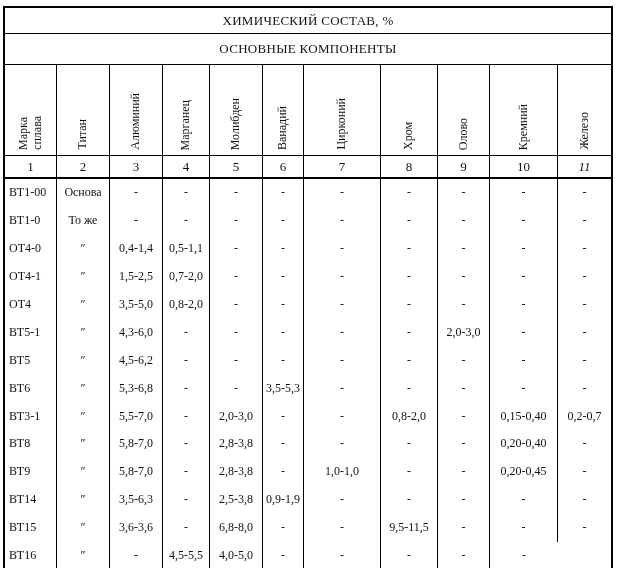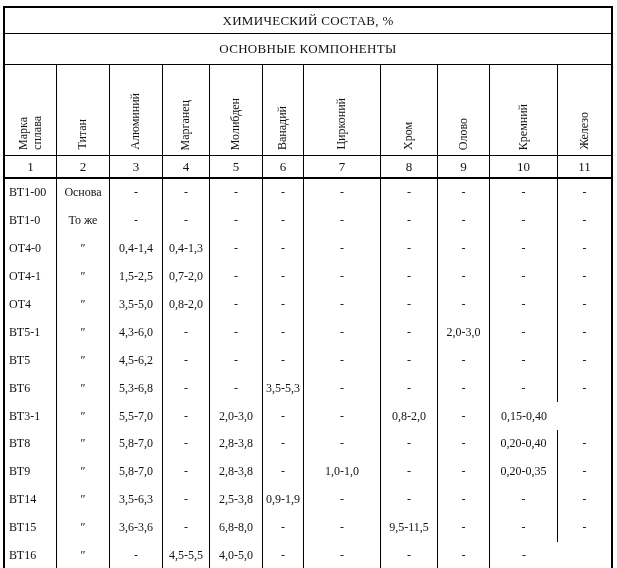--- a/index.html
+++ b/index.html
@@ -75,21 +75,21 @@
     border-bottom: 2px solid #000;
   }
   .ncell {
     box-sizing: border-box;
     border-right: 1.5px solid #000;
     display: flex;
     align-items: center;
     justify-content: center;
     font-size: 13px;
   }
-  .ncell:last-child { border-right: none; }
+  .ncell:last-child { border-right: none; font-style: italic; }
   .data-body {
     height: 391px;
   }
   .drow {
     height: 27.9px;
   }
   .dcell {
     box-sizing: border-box;
     border-right: 1.5px solid #000;
     display: flex;
@@ -184,21 +184,21 @@
         <div class="dcell">-</div>
         <div class="dcell">-</div>
         <div class="dcell">-</div>
         <div class="dcell">-</div>
         <div class="dcell">-</div>
       </div>
       <div class="cols drow">
         <div class="dcell rowlabel">ОТ4-0</div>
         <div class="dcell">″</div>
         <div class="dcell">0,4-1,4</div>
-        <div class="dcell">0,4-1,3</div>
+        <div class="dcell">0,5-1,1</div>
         <div class="dcell">-</div>
         <div class="dcell">-</div>
         <div class="dcell">-</div>
         <div class="dcell">-</div>
         <div class="dcell">-</div>
         <div class="dcell">-</div>
         <div class="dcell">-</div>
       </div>
       <div class="cols drow">
         <div class="dcell rowlabel">ОТ4-1</div>
@@ -269,20 +269,21 @@
         <div class="dcell rowlabel">ВТ3-1</div>
         <div class="dcell">″</div>
         <div class="dcell">5,5-7,0</div>
         <div class="dcell">-</div>
         <div class="dcell">2,0-3,0</div>
         <div class="dcell">-</div>
         <div class="dcell">-</div>
         <div class="dcell">0,8-2,0</div>
         <div class="dcell">-</div>
         <div class="dcell">0,15-0,40</div>
+        <div class="dcell">0,2-0,7</div>
       </div>
       <div class="cols drow">
         <div class="dcell rowlabel">ВТ8</div>
         <div class="dcell">″</div>
         <div class="dcell">5,8-7,0</div>
         <div class="dcell">-</div>
         <div class="dcell">2,8-3,8</div>
         <div class="dcell">-</div>
         <div class="dcell">-</div>
         <div class="dcell">-</div>
@@ -293,21 +294,21 @@
       <div class="cols drow">
         <div class="dcell rowlabel">ВТ9</div>
         <div class="dcell">″</div>
         <div class="dcell">5,8-7,0</div>
         <div class="dcell">-</div>
         <div class="dcell">2,8-3,8</div>
         <div class="dcell">-</div>
         <div class="dcell">1,0-1,0</div>
         <div class="dcell">-</div>
         <div class="dcell">-</div>
-        <div class="dcell">0,20-0,35</div>
+        <div class="dcell">0,20-0,45</div>
         <div class="dcell">-</div>
       </div>
       <div class="cols drow">
         <div class="dcell rowlabel">ВТ14</div>
         <div class="dcell">″</div>
         <div class="dcell">3,5-6,3</div>
         <div class="dcell">-</div>
         <div class="dcell">2,5-3,8</div>
         <div class="dcell">0,9-1,9</div>
         <div class="dcell">-</div>

